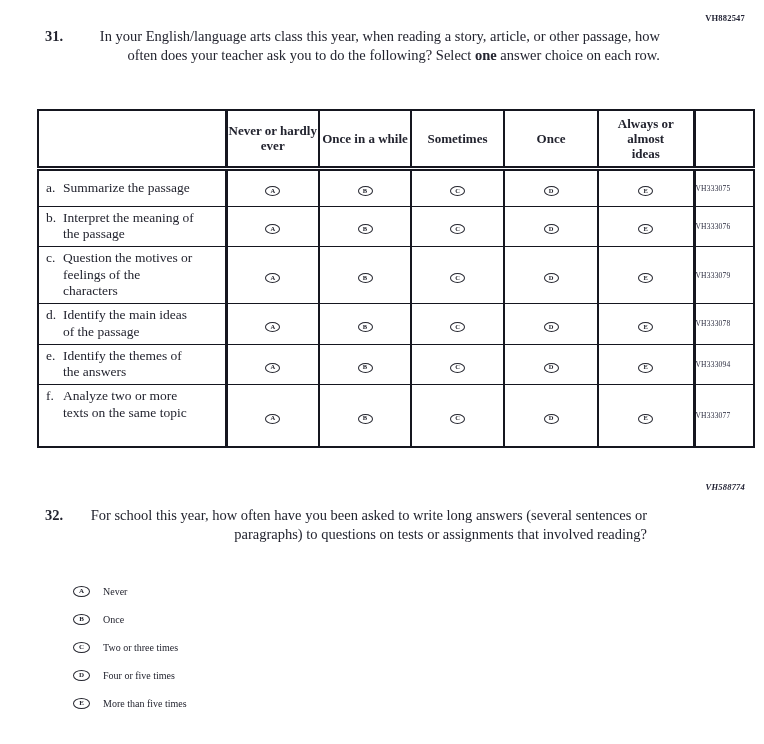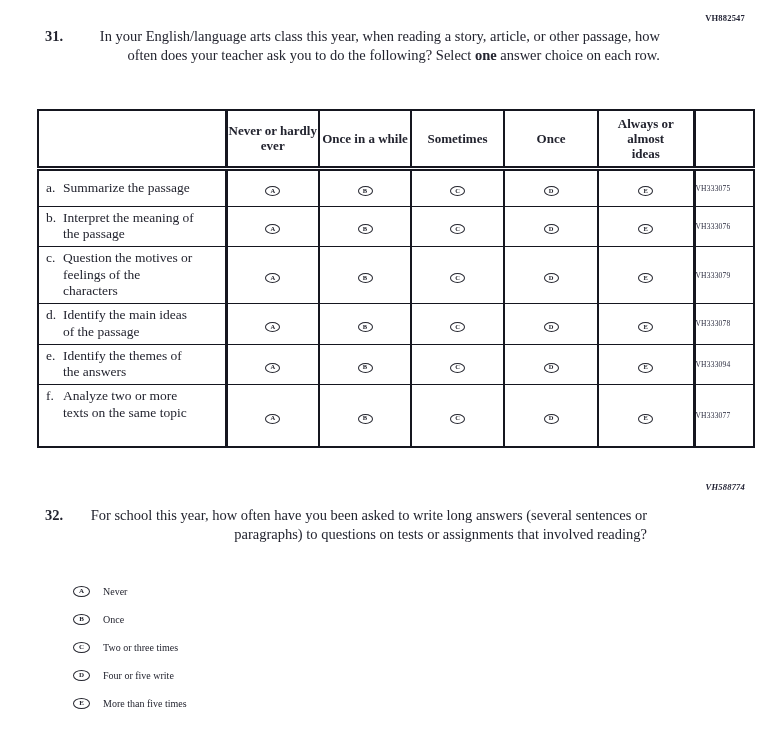--- a/index.html
+++ b/index.html
@@ -307,21 +307,21 @@
     <div class="opt">
       <span class="bubble">
           <i>C</i>
         </span>
       <span class="opt-label">Two or three times</span>
     </div>
     <div class="opt">
       <span class="bubble">
           <i>D</i>
         </span>
-      <span class="opt-label">Four or five write</span>
+      <span class="opt-label">Four or five times</span>
     </div>
     <div class="opt">
       <span class="bubble">
           <i>E</i>
         </span>
       <span class="opt-label">More than five times</span>
     </div>
   </div>
 
 </div>

